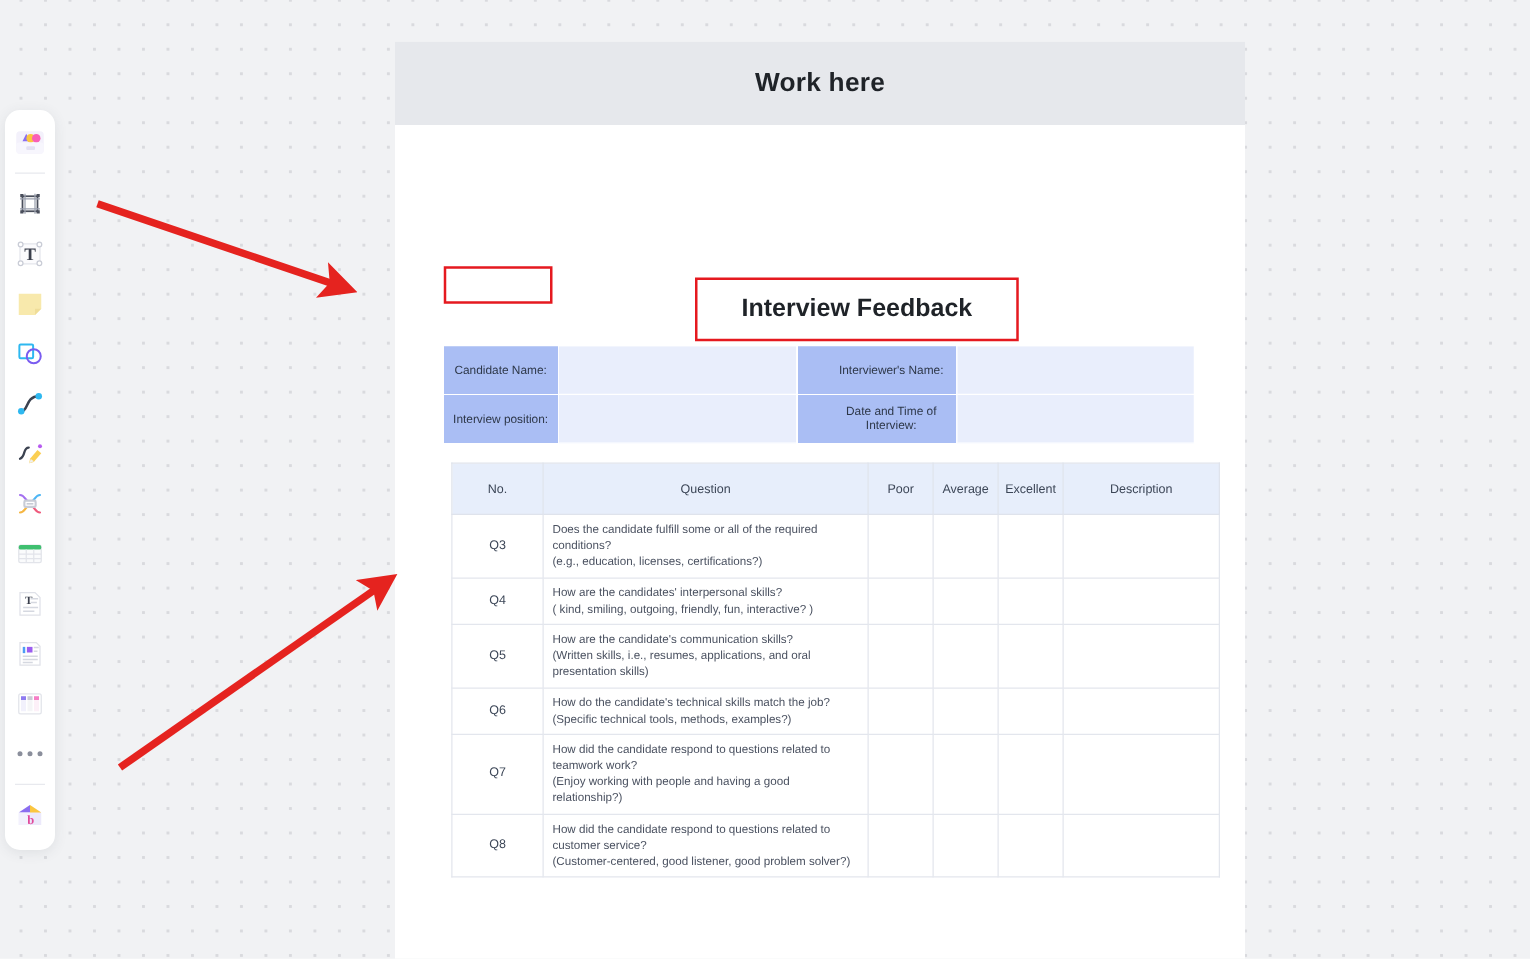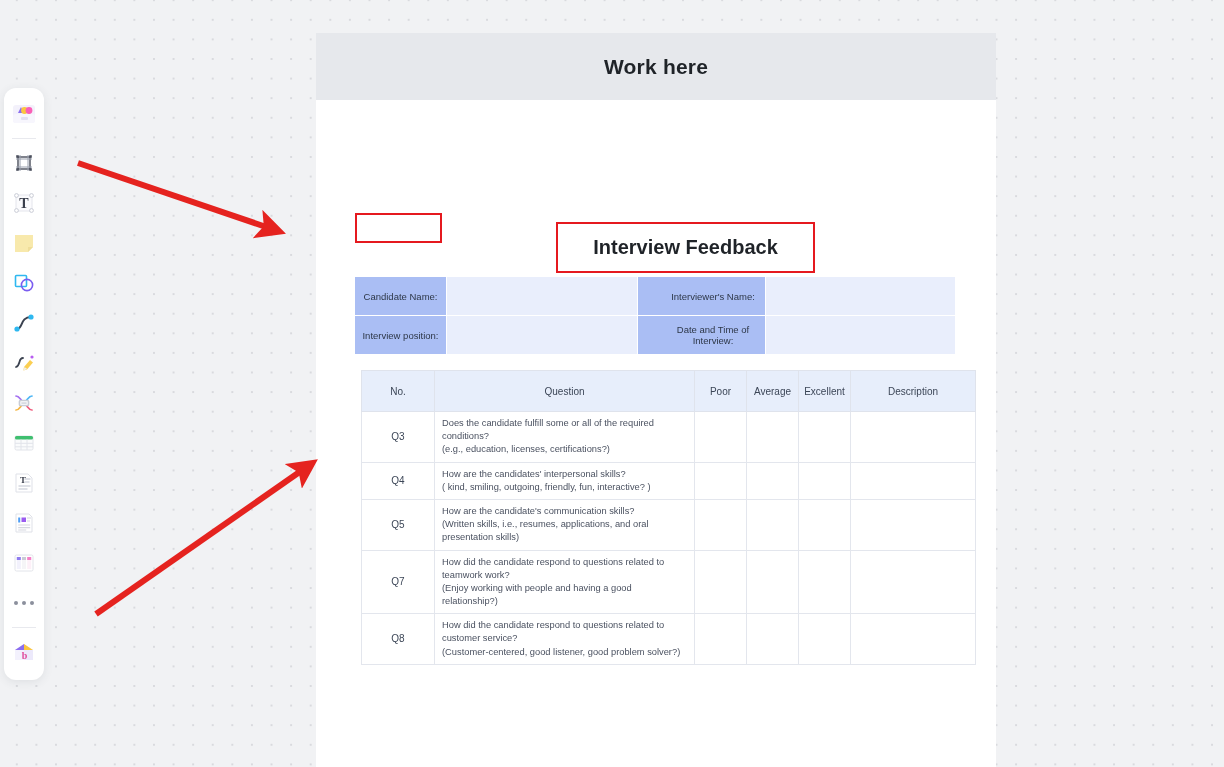--- a/index.html
+++ b/index.html
@@ -349,20 +349,28 @@
           </tr>
           <tr>
             <td class="no">Q5</td>
             <td>How are the candidate's communication skills?<br>(Written skills, i.e., resumes, applications, and oral presentation skills)</td>
             <td></td>
             <td></td>
             <td></td>
             <td></td>
           </tr>
           <tr>
+            <td class="no">Q6</td>
+            <td>How do the candidate's technical skills match the job?<br>(Specific technical tools, methods, examples?)</td>
+            <td></td>
+            <td></td>
+            <td></td>
+            <td></td>
+          </tr>
+          <tr>
             <td class="no">Q7</td>
             <td>How did the candidate respond to questions related to teamwork work?<br>(Enjoy working with people and having a good relationship?)</td>
             <td></td>
             <td></td>
             <td></td>
             <td></td>
           </tr>
           <tr>
             <td class="no">Q8</td>
             <td>How did the candidate respond to questions related to customer service?<br>(Customer-centered, good listener, good problem solver?)</td>

